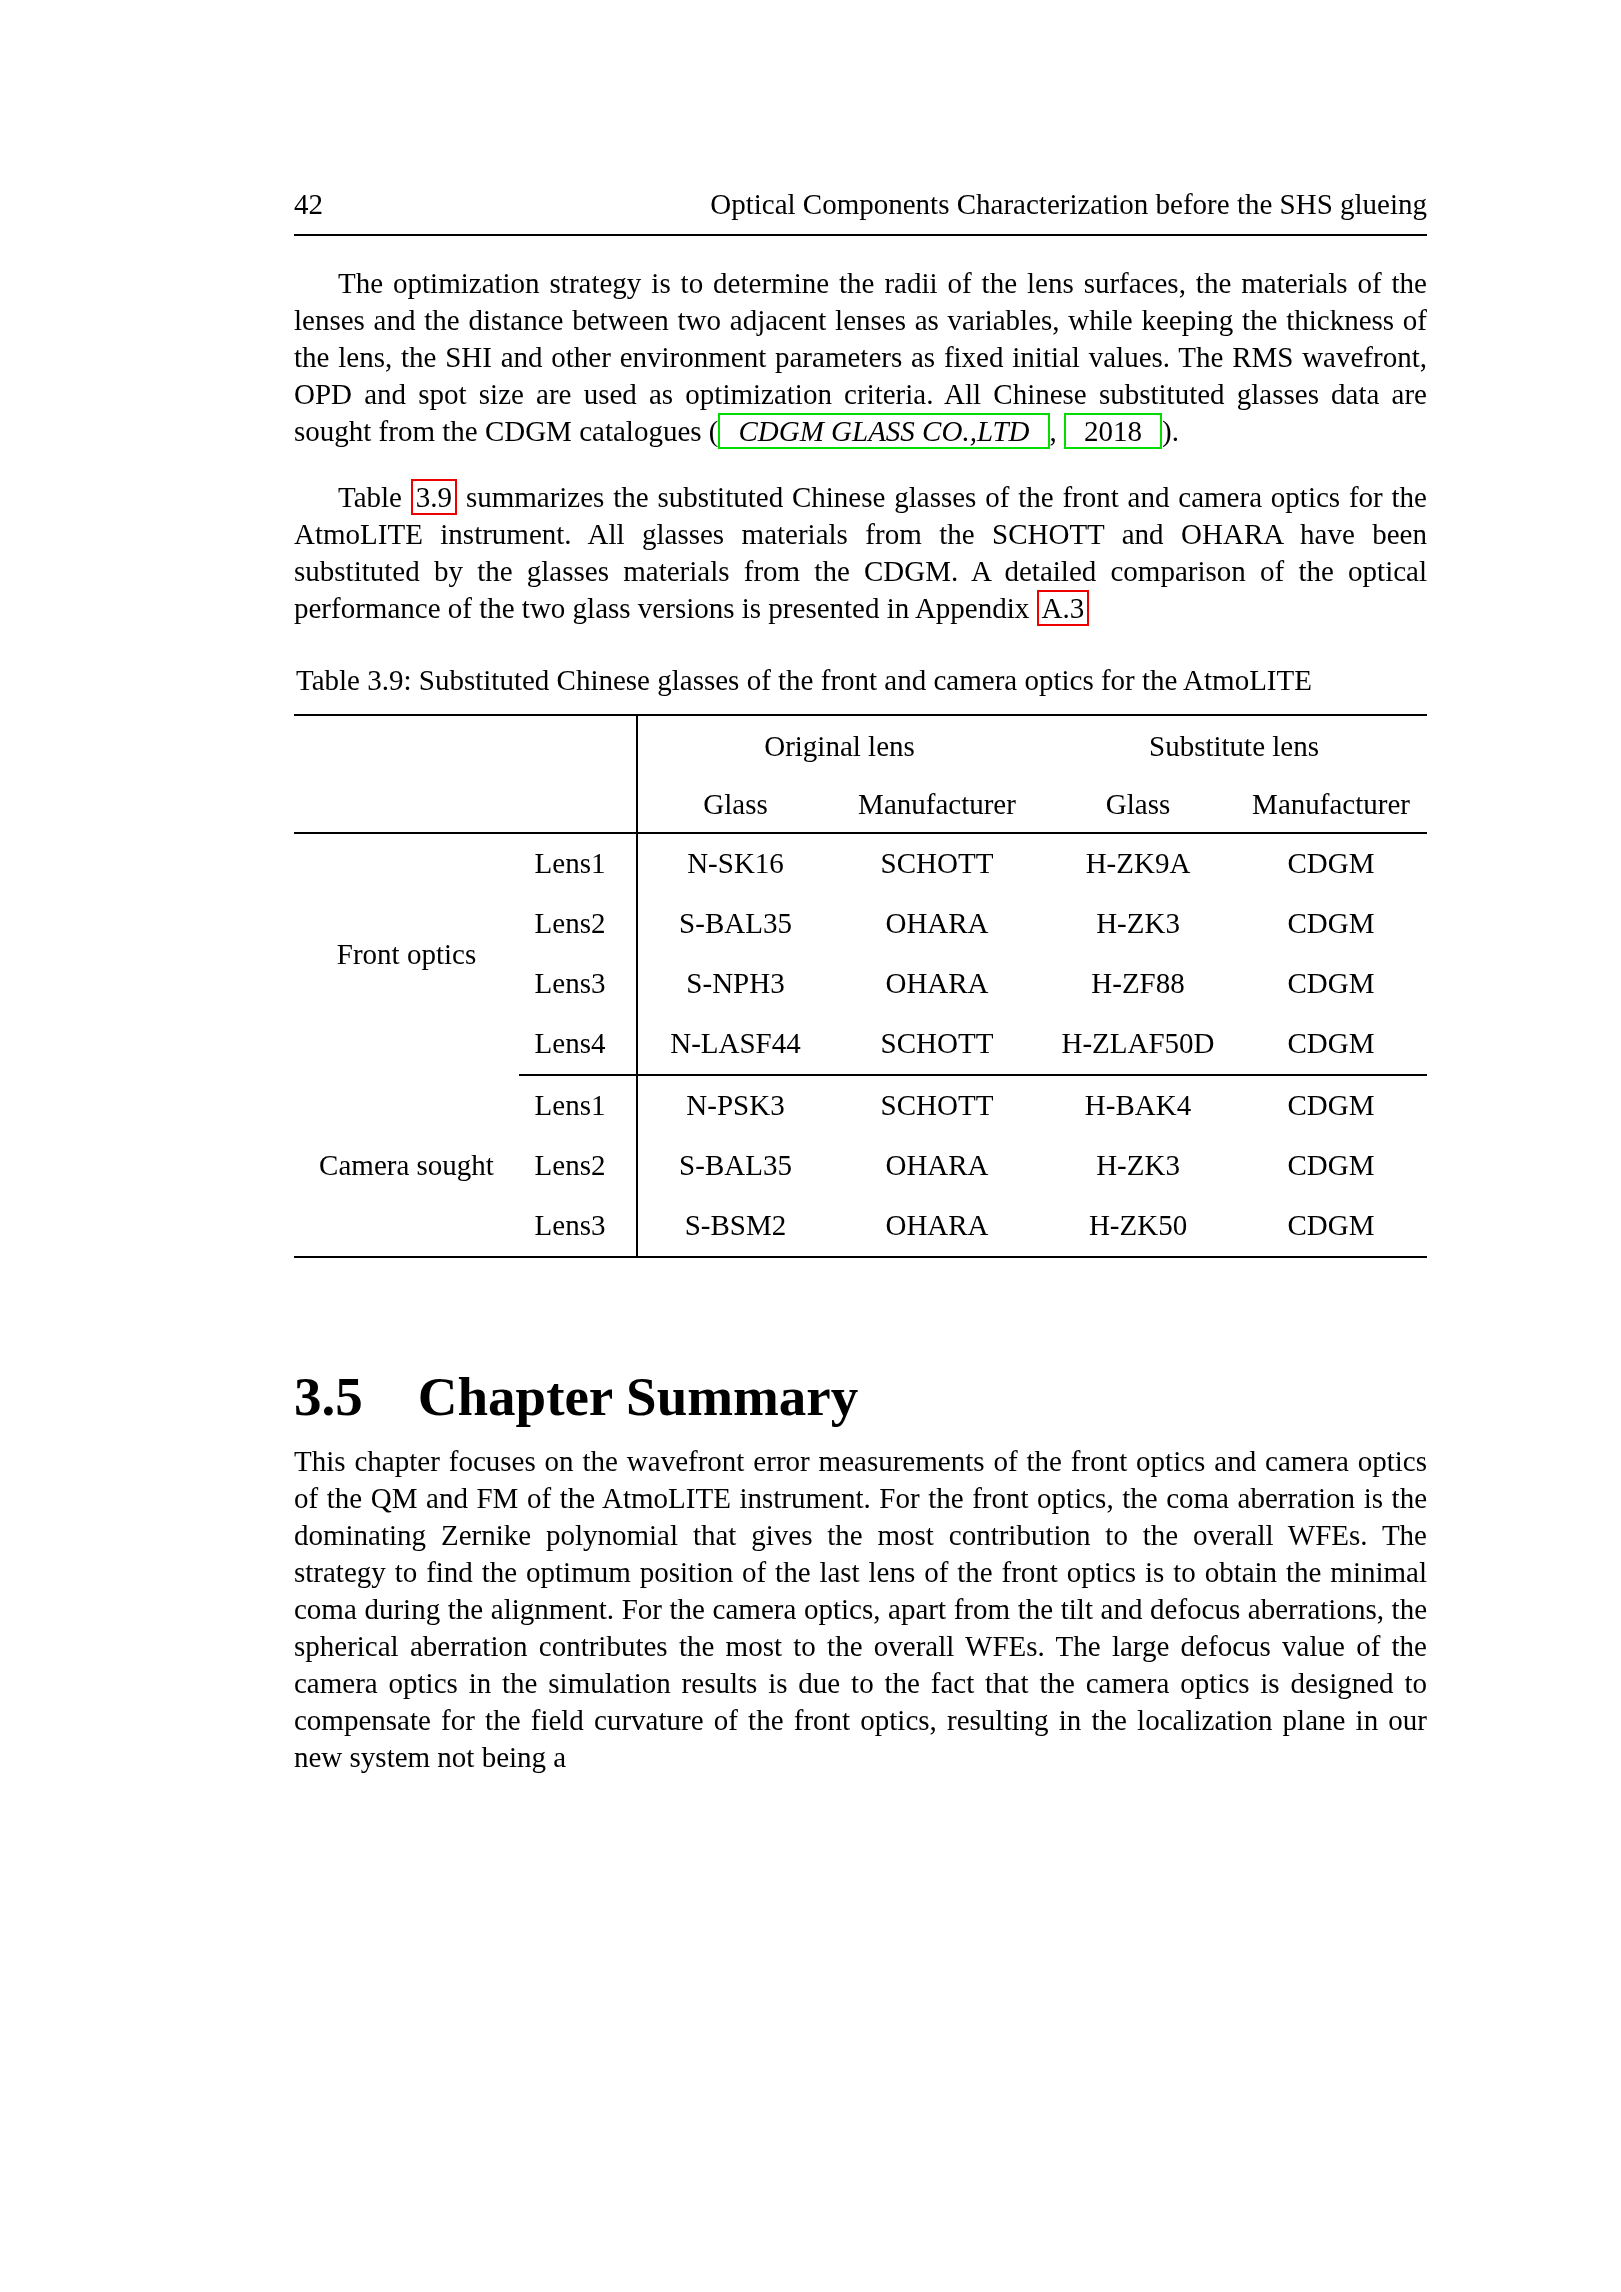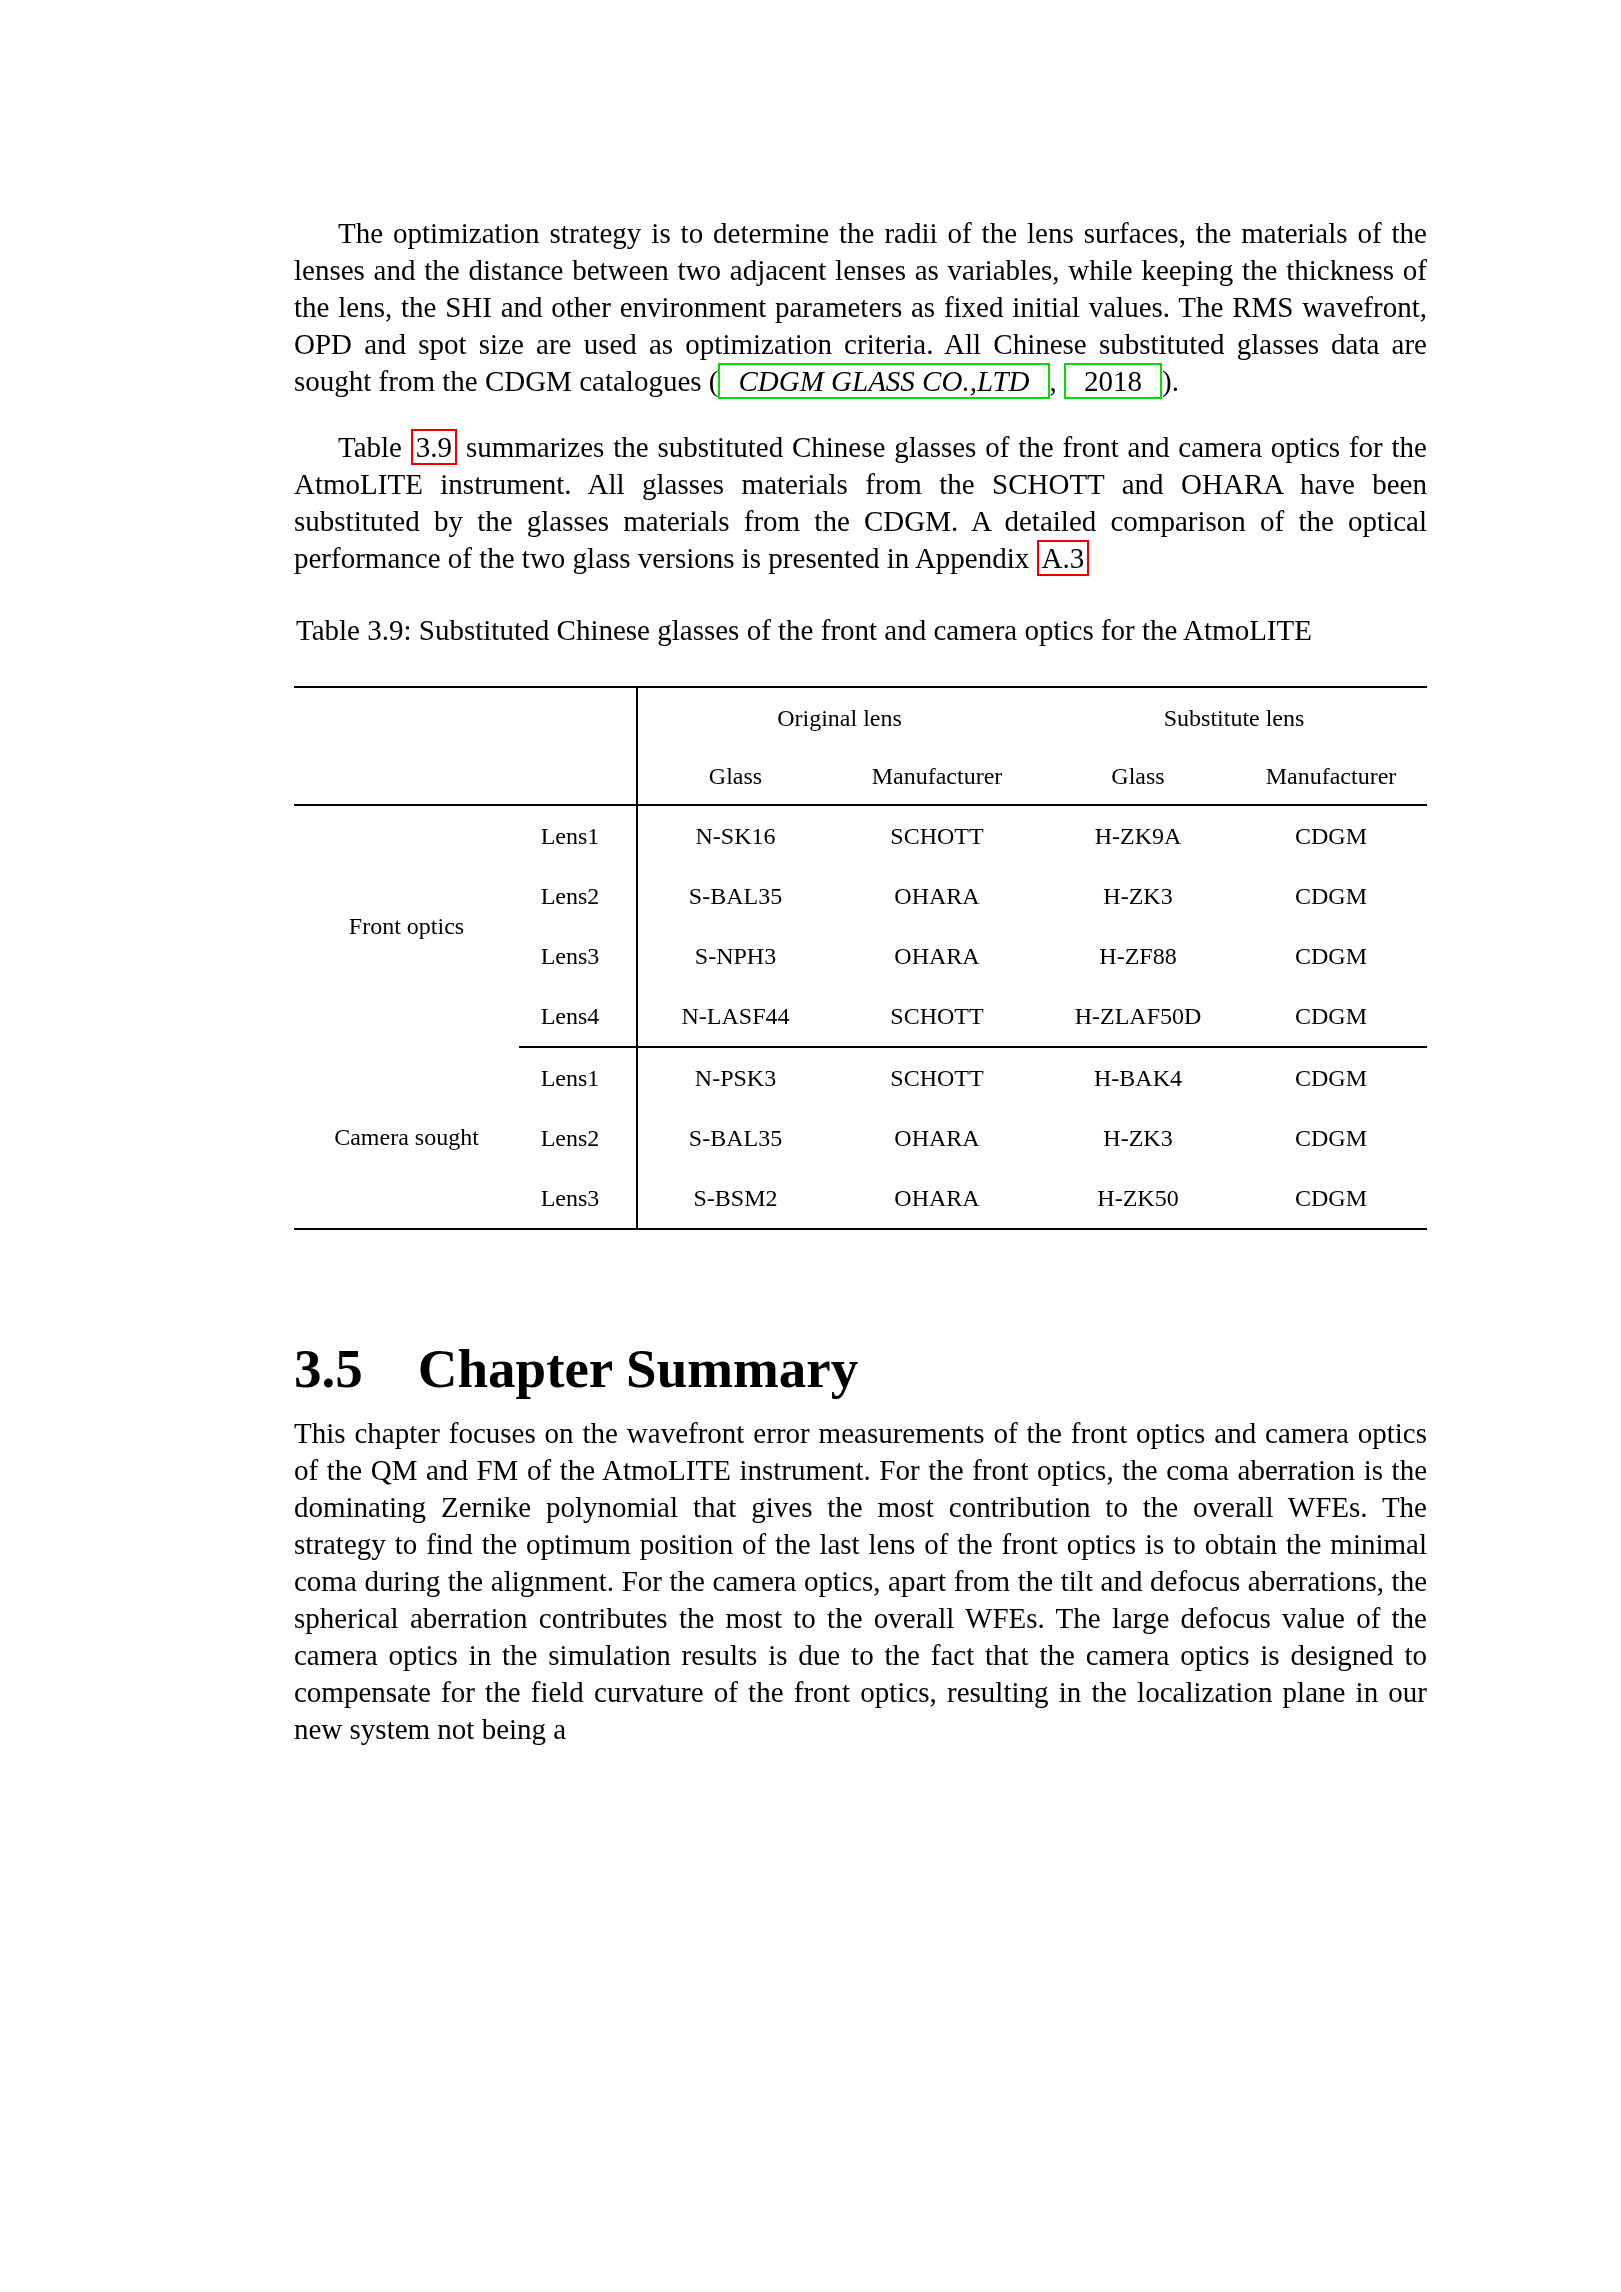--- a/index.html
+++ b/index.html
@@ -46,22 +46,22 @@
   .it { font-style: italic; }
   .caption {
     margin: 2px;
     margin-top: 35px;
     text-align: left;
   }
   table.glass-table {
     border-collapse: collapse;
     table-layout: fixed;
     width: 1133px;
-    margin-top: 37px;
-    font-size: 24px;
+    margin-top: 15px;
+    font-size: 29px;
   }
   .glass-table th, .glass-table td {
     font-weight: normal;
     text-align: center;
     vertical-align: middle;
     padding: 0;
   }
   .glass-table .row-groups th, .glass-table .row-groups td {
     border-top: 2.9px solid #000;
     height: 61px;
@@ -87,20 +87,24 @@
   }
   .section-heading .sec-num { margin-right: 55px; }
   .par.summary { margin-top: 24px; }
 </style>
 </head>
 <body>
 
 <div class="page">
   <div class="content">
 
+    <div class="pagehead">
+      <span>42</span>
+      <span>Optical Components Characterization before the SHS glueing</span>
+    </div>
 
     <p class="par indent"><span>The optimization strategy is to determine the radii of the lens surfaces, the materials of the lenses and the distance between two adjacent lenses as variables, while keeping the thickness of the lens, the SHI and other environment parameters as fixed initial values. The RMS wavefront, OPD and spot size are used as optimization criteria. All Chinese substituted glasses data are sought from the CDGM catalogues (</span><span class="linkbox-green it">CDGM GLASS CO.,LTD</span><span>, </span><span class="linkbox-green">2018</span><span>).</span></p>
 
     <p class="par indent"><span>Table </span><span class="linkbox-red">3.9</span><span> summarizes the substituted Chinese glasses of the front and camera optics for the AtmoLITE instrument.  All glasses materials from the SCHOTT and OHARA have been substituted by the glasses materials from the CDGM. A detailed comparison of the optical performance of the two glass versions is presented in Appendix </span><span class="linkbox-red">A.3</span></p>
 
     <p class="caption">Table 3.9: Substituted Chinese glasses of the front and camera optics for the AtmoLITE</p>
 
     <table class="glass-table">
       <colgroup>
         <col style="width:225px">

